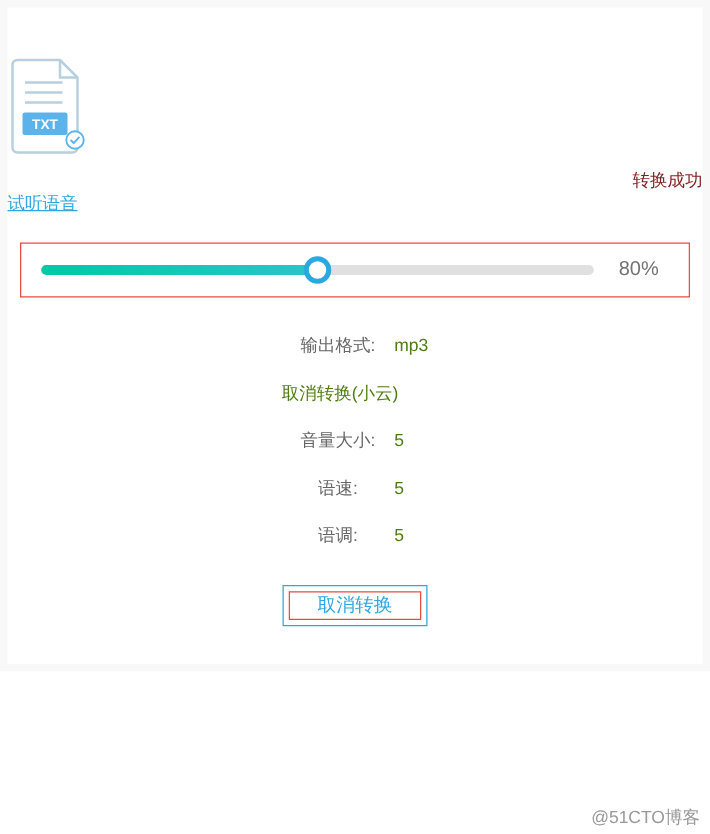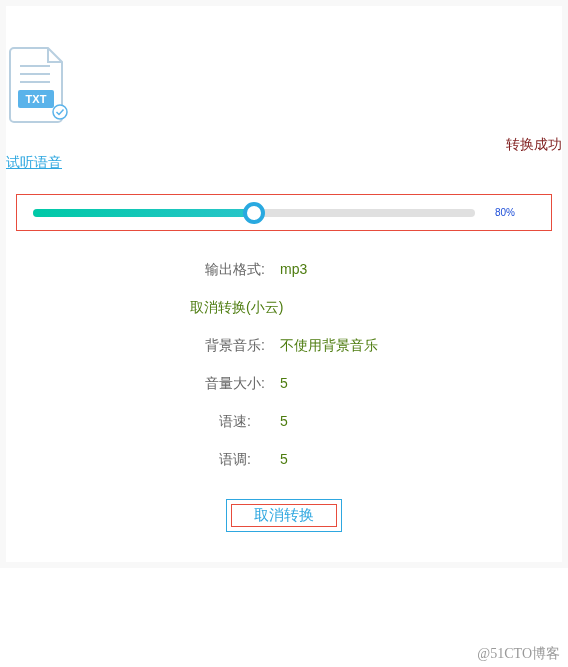--- a/index.html
+++ b/index.html
@@ -67,22 +67,22 @@
       top: 50%;
       left: 50%;
       transform: translate(-50%, -50%);
       width: 22px;
       height: 22px;
       background: #fff;
       border: 4px solid #29a9e0;
       border-radius: 50%;
     }
     .slider-label {
-      font-size: 10px;
-      color: #1d4ed8;
+      font-size: 16px;
+      color: #737373;
       min-width: 40px;
     }
     .settings {
       margin: 30px 0 0 0;
       display: flex;
       flex-direction: column;
       align-items: center;
       text-align: center;
     }
     .settings-inner {
@@ -117,21 +117,20 @@
       padding: 1px 22px;
       cursor: pointer;
       font-family: inherit;
     }
     .watermark {
       position: absolute;
       bottom: 4px;
       right: 8px;
       font-size: 14px;
       color: #999;
-      font-family: Liberation Serif, serif;
     }
   </style>
 </head>
 <body>
 
 <div class="outer-area">
   <div class="inner-card">
 
     <div class="icon-wrap">
       <svg width="64" height="78" viewBox="0 0 64 78">
@@ -162,24 +161,20 @@
     <div class="settings">
       <div class="settings-inner">
         <div class="setting-row">
           <div class="setting-label">输出格式:</div>
           <div class="setting-value">mp3</div>
         </div>
         <div class="setting-row">
           <div class="setting-value">取消转换(小云)</div>
         </div>
         <div class="setting-row">
-          <div class="setting-label">背景音乐:</div>
-          <div class="setting-value">不使用背景音乐</div>
-        </div>
-        <div class="setting-row">
           <div class="setting-label">音量大小:</div>
           <div class="setting-value">5</div>
         </div>
         <div class="setting-row">
           <div class="setting-label">语速:</div>
           <div class="setting-value">5</div>
         </div>
         <div class="setting-row">
           <div class="setting-label">语调:</div>
           <div class="setting-value">5</div>

